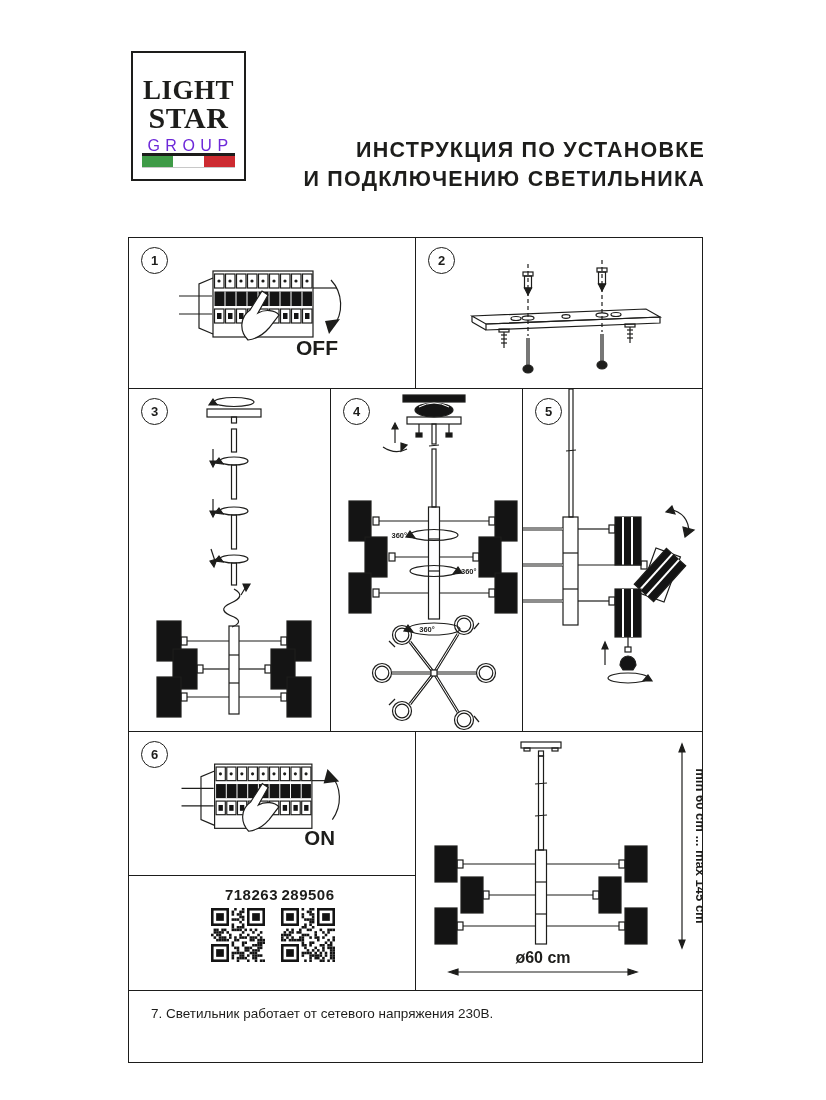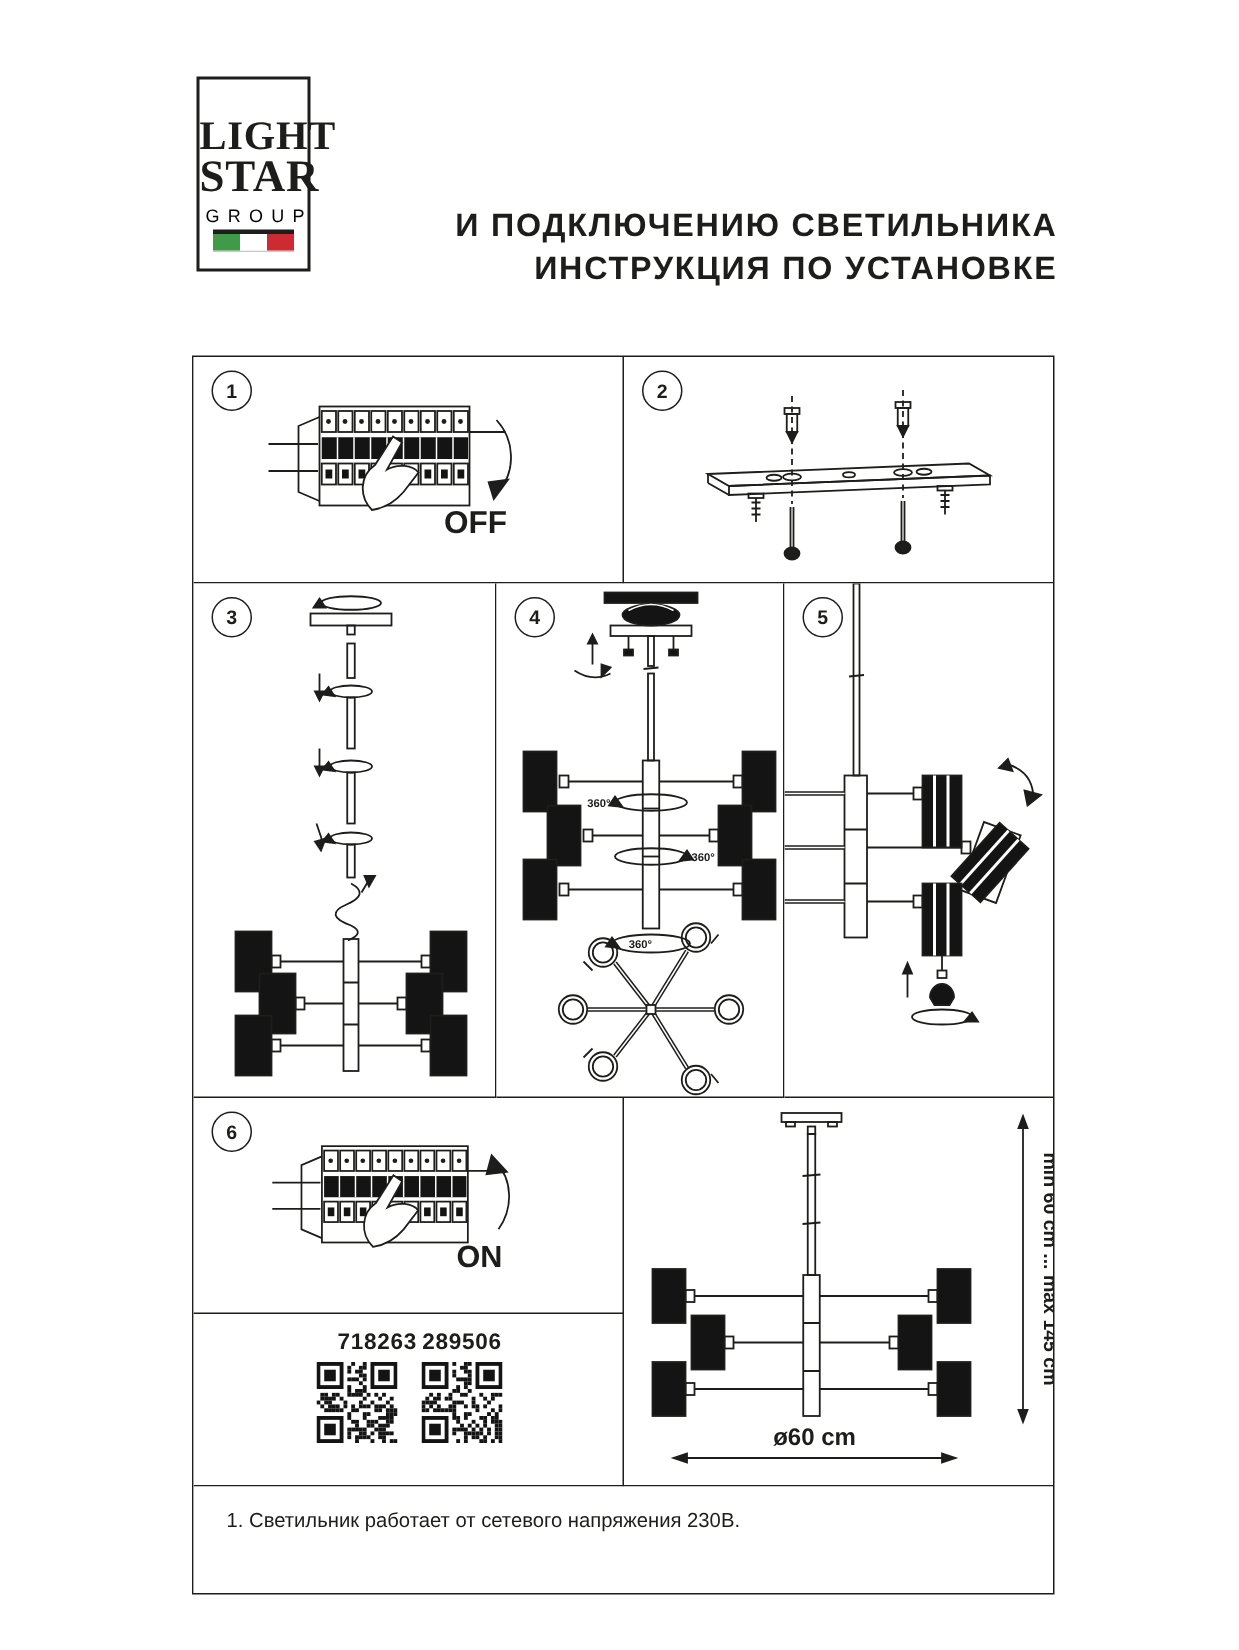--- a/index.html
+++ b/index.html
@@ -1,23 +1,23 @@
 <!DOCTYPE html>
 <html><head>
 <meta charset="utf-8">
 <style>
   html,body{margin:0;padding:0;background:#fff;}
   body{width:826px;height:1100px;position:relative;font-family:"Liberation Sans",sans-serif;color:#1d1d1b;overflow:hidden;}
   .page{position:absolute;inset:0;background:#fff;}
 
   
-  .logo-box{position:absolute;left:131px;top:51px;width:76px;height:130px;border:2px solid #1d1d1b;box-sizing:border-box;text-align:center;background:#fff;}
+  .logo-box{position:absolute;left:131px;top:51px;width:115px;height:130px;border:2px solid #1d1d1b;box-sizing:border-box;text-align:center;background:#fff;}
   .logo-light{font-family:"Liberation Serif",serif;font-weight:bold;font-size:27px;line-height:27px;margin-top:24px;letter-spacing:.5px;}
   .logo-star{font-family:"Liberation Serif",serif;font-weight:bold;font-size:30px;line-height:28px;letter-spacing:.5px;}
-  .logo-group{font-size:12px;letter-spacing:5.5px;margin-top:5px;text-indent:4px;font-weight:400;color:#000000;}
+  .logo-group{font-size:16px;letter-spacing:5.5px;margin-top:5px;text-indent:4px;font-weight:400;color:#6d28d9;}
   .flag{position:absolute;left:9px;right:9px;bottom:11px;height:11px;border-top:3px solid #1d1d1b;border-bottom:1px solid #c8c8c8;display:flex;}
   .flag span{flex:1;}
   .f-green{background:#3f9b47;} .f-white{background:#fff;} .f-red{background:#cd2b31;}
 
   .hdr-top{position:absolute;right:123px;top:44px;text-align:right;font-weight:bold;font-size:21px;line-height:30px;letter-spacing:.5px;}
   .hdr-title{position:absolute;right:121px;top:136px;text-align:right;font-weight:bold;font-size:21.5px;line-height:29px;letter-spacing:1.2px;}
 
   
   .grid{position:absolute;left:128px;top:237px;width:575px;height:826px;border:1.5px solid #1d1d1b;box-sizing:border-box;overflow:hidden;background:#fff;}
   .panel{position:absolute;box-sizing:border-box;background:#fff;}
@@ -49,22 +49,22 @@
         <span class="f-green"></span>
         <span class="f-white"></span>
         <span class="f-red"></span>
       </div>
   </div>
 
   <div class="hdr-top">
   </div>
 
   <div class="hdr-title">
+    <div>ИНСТРУКЦИЯ ПО УСТАНОВКЕ</div>
     <div>И ПОДКЛЮЧЕНИЮ СВЕТИЛЬНИКА</div>
-    <div>ИНСТРУКЦИЯ ПО УСТАНОВКЕ</div>
   </div>
 
   <svg width="0" height="0" style="position:absolute">
     <defs>
       <g id="breaker" stroke="#1d1d1b" fill="none" stroke-width="1.2">
         <line x1="50" y1="58" x2="83" y2="58"></line>
         <line x1="50" y1="76" x2="83" y2="76"></line>
         <polyline points="84,40 70,46 70,90 84,96"></polyline>
         <rect x="84" y="33" width="100" height="66"></rect>
         <line x1="184" y1="50" x2="208" y2="50"></line>
@@ -712,17 +712,17 @@
           <line x1="40" y1="240" x2="214" y2="240"></line>
           <polygon points="42,237 42,243 33,240" fill="#1d1d1b"></polygon>
             <polygon points="212,237 212,243 221,240" fill="#1d1d1b"></polygon>
         </g>
         <text x="280" y="114" font-size="13" font-weight="bold" text-anchor="middle" transform="rotate(90 280 114)">min 60 cm ... max 145 cm</text>
         <text x="127" y="231" font-size="16" font-weight="bold" text-anchor="middle">ø60 cm</text>
       </svg>
     </div>
 
     <div class="panel notes" style="left:0;top:753px;width:575px;height:71px;">
-      <div>1. Светильник работает от сетевого напряжения 230В.</div>
+      <div>7. Светильник работает от сетевого напряжения 230В.</div>
     </div>
 
   </div>
 </div>
 
 </body></html>

